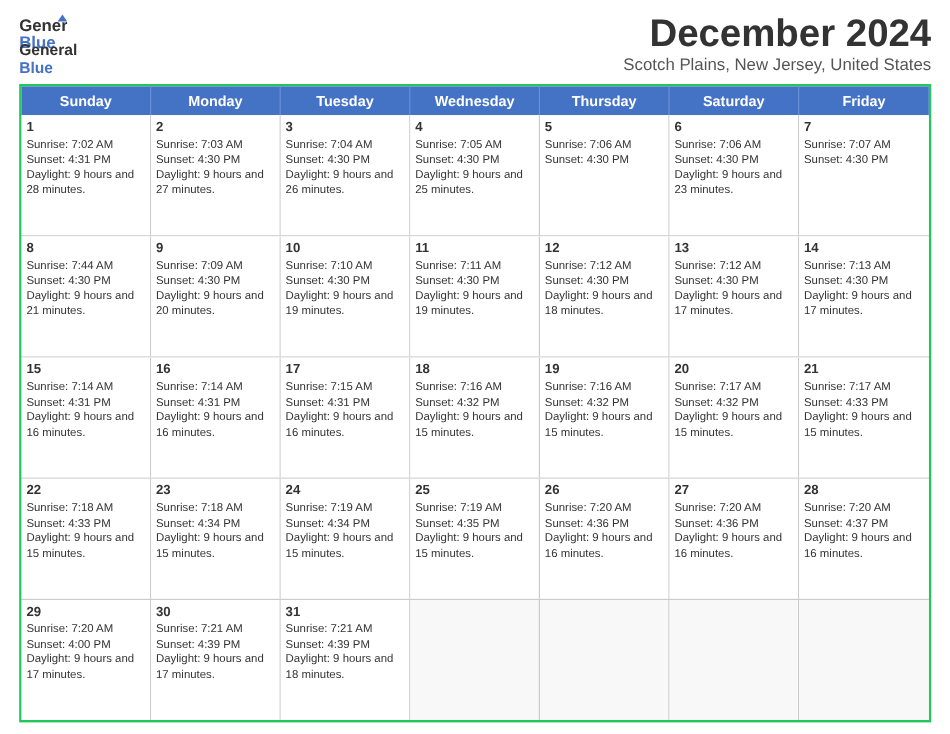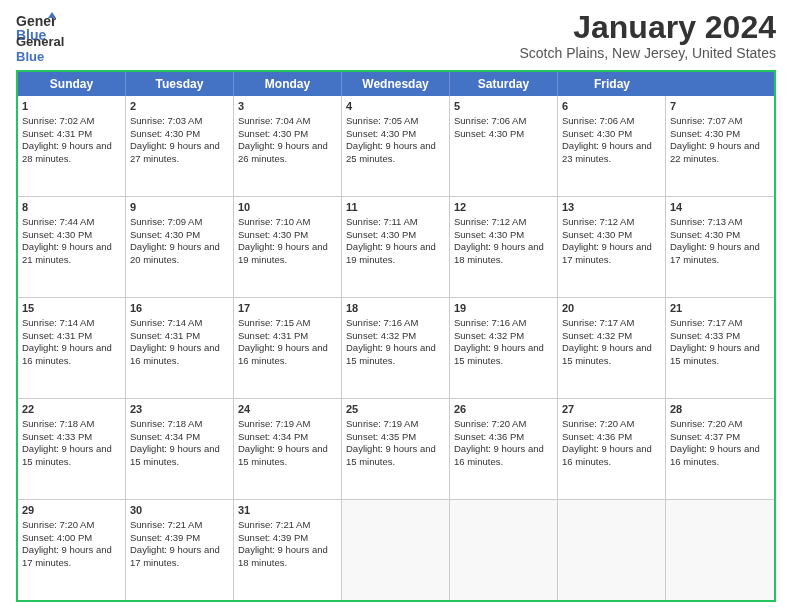--- a/index.html
+++ b/index.html
@@ -103,43 +103,44 @@
           <text x="0" y="30" font-family="Arial" font-size="14" font-weight="bold" fill="#4472c4">Blue</text>
           <polygon points="36,2 40,8 32,8" fill="#4472c4"></polygon>
         </svg>
       </div>
       <div style="font-size:13px;font-weight:bold;color:#333;margin-top:-8px;">
         <span style="color:#333;">General</span><br>
         <span style="color:#4472c4;">Blue</span>
       </div>
     </div>
     <div class="title-block">
-      <div class="month-title">January 2024</div>
+      <div class="month-title">December 2024</div>
       <div class="subtitle">Scotch Plains, New Jersey, United States</div>
     </div>
   </div>
 
   <div class="calendar">
     <div class="cal-header" id="cal-header-row">
         <div class="cal-header-cell">Sunday</div>
+        <div class="cal-header-cell">Monday</div>
         <div class="cal-header-cell">Tuesday</div>
-        <div class="cal-header-cell">Monday</div>
         <div class="cal-header-cell">Wednesday</div>
+        <div class="cal-header-cell">Thursday</div>
         <div class="cal-header-cell">Saturday</div>
         <div class="cal-header-cell">Friday</div>
       </div>
     <div class="cal-body" id="cal-body">
         <div class="cal-row">
           <div class="cal-cell"><span class="day-num">1</span><span>Sunrise: 7:02 AM</span><br><span>Sunset: 4:31 PM</span><br><span>Daylight: 9 hours and 28 minutes.</span></div>
           <div class="cal-cell"><span class="day-num">2</span><span>Sunrise: 7:03 AM</span><br><span>Sunset: 4:30 PM</span><br><span>Daylight: 9 hours and 27 minutes.</span></div>
           <div class="cal-cell"><span class="day-num">3</span><span>Sunrise: 7:04 AM</span><br><span>Sunset: 4:30 PM</span><br><span>Daylight: 9 hours and 26 minutes.</span></div>
           <div class="cal-cell"><span class="day-num">4</span><span>Sunrise: 7:05 AM</span><br><span>Sunset: 4:30 PM</span><br><span>Daylight: 9 hours and 25 minutes.</span></div>
           <div class="cal-cell"><span class="day-num">5</span><span>Sunrise: 7:06 AM</span><br><span>Sunset: 4:30 PM</span><br></div>
           <div class="cal-cell"><span class="day-num">6</span><span>Sunrise: 7:06 AM</span><br><span>Sunset: 4:30 PM</span><br><span>Daylight: 9 hours and 23 minutes.</span></div>
-          <div class="cal-cell"><span class="day-num">7</span><span>Sunrise: 7:07 AM</span><br><span>Sunset: 4:30 PM</span><br><span>Daylight: 9 hours and 22 minutes.</span></div>
+          <div class="cal-cell"><span class="day-num">7</span><span>Sunrise: 7:07 AM</span><br><span>Sunset: 4:30 PM</span><br></div>
         </div>
         <div class="cal-row">
           <div class="cal-cell"><span class="day-num">8</span><span>Sunrise: 7:44 AM</span><br><span>Sunset: 4:30 PM</span><br><span>Daylight: 9 hours and 21 minutes.</span></div>
           <div class="cal-cell"><span class="day-num">9</span><span>Sunrise: 7:09 AM</span><br><span>Sunset: 4:30 PM</span><br><span>Daylight: 9 hours and 20 minutes.</span></div>
           <div class="cal-cell"><span class="day-num">10</span><span>Sunrise: 7:10 AM</span><br><span>Sunset: 4:30 PM</span><br><span>Daylight: 9 hours and 19 minutes.</span></div>
           <div class="cal-cell"><span class="day-num">11</span><span>Sunrise: 7:11 AM</span><br><span>Sunset: 4:30 PM</span><br><span>Daylight: 9 hours and 19 minutes.</span></div>
           <div class="cal-cell"><span class="day-num">12</span><span>Sunrise: 7:12 AM</span><br><span>Sunset: 4:30 PM</span><br><span>Daylight: 9 hours and 18 minutes.</span></div>
           <div class="cal-cell"><span class="day-num">13</span><span>Sunrise: 7:12 AM</span><br><span>Sunset: 4:30 PM</span><br><span>Daylight: 9 hours and 17 minutes.</span></div>
           <div class="cal-cell"><span class="day-num">14</span><span>Sunrise: 7:13 AM</span><br><span>Sunset: 4:30 PM</span><br><span>Daylight: 9 hours and 17 minutes.</span></div>
         </div>

